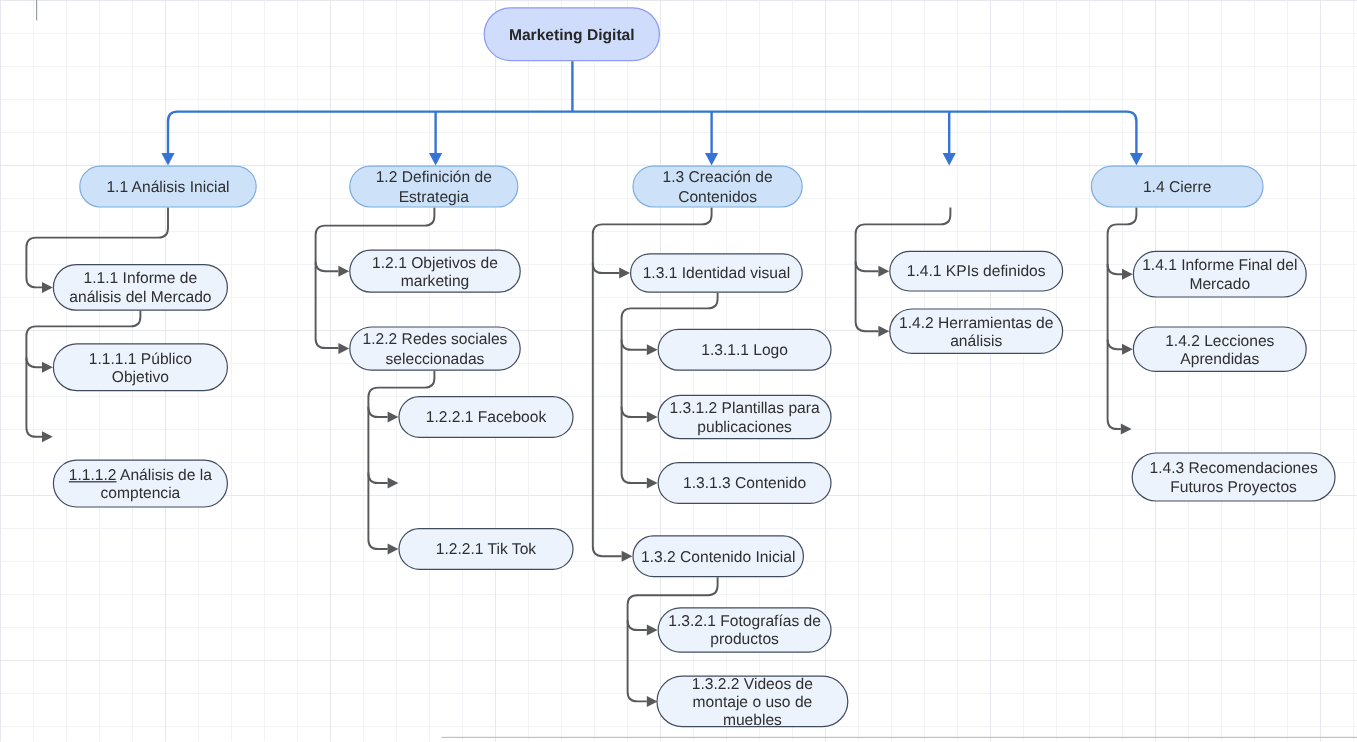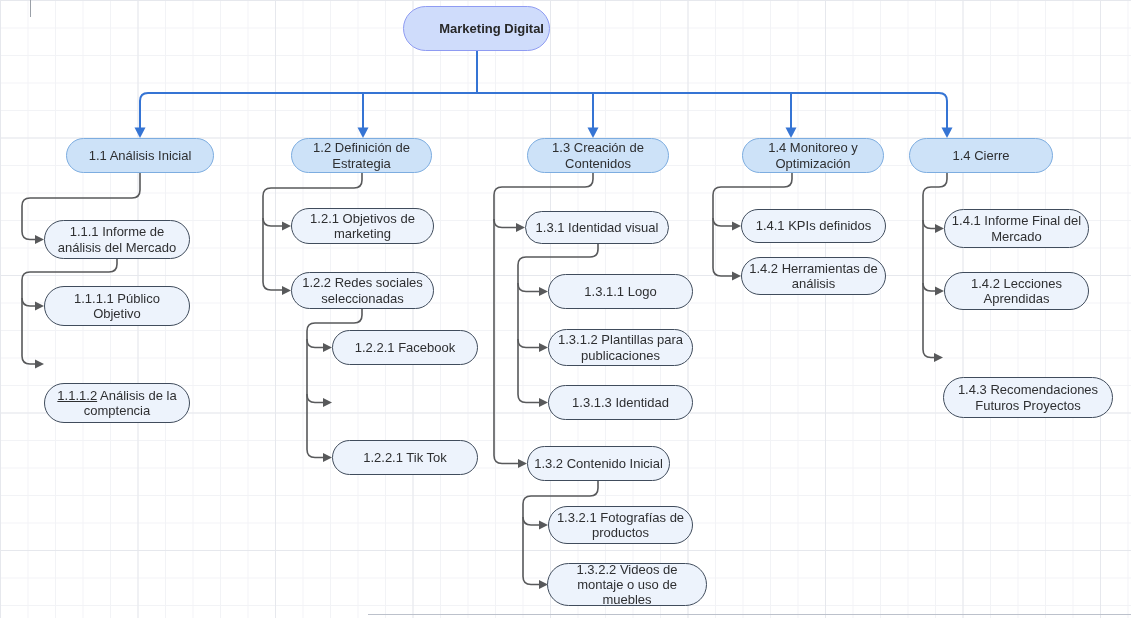--- a/index.html
+++ b/index.html
@@ -20,21 +20,21 @@
   .node{
     position:absolute;
     display:flex;align-items:center;justify-content:center;
     text-align:center;
     box-sizing:border-box;
     border-radius:999px;
     font-size:13px;line-height:1.18;color:#2e2f31;
     padding:2px 5px;
     cursor:default;
   }
-  .node.root{background:#cfdcfb;border:1.5px solid #8e9bf2;font-weight:bold;color:#272727;justify-content:flex-end;}
+  .node.root{background:#cfdcfb;border:1.5px solid #8e9bf2;font-weight:bold;color:#272727;}
   .node.phase{background:#cde2f8;border:1.5px solid #7dade0;}
   .node.task{background:#edf3fc;border:1.5px solid #404c5c;}
   .boundary{position:absolute;}
   .node u{text-decoration:underline;}
 </style>
 </head>
 <body>
 
 <div id="canvas">
   <svg id="edges" xmlns="http://www.w3.org/2000/svg" width="1131" height="618" viewBox="0 0 1131 618">
@@ -94,23 +94,20 @@
     </div>
     <div class="node phase" style="left: 66px; top: 138px; width: 148px; height: 35px;">
       <span>1.1 Análisis Inicial</span>
     </div>
     <div class="node phase" style="left: 291px; top: 138px; width: 141px; height: 35px;">
       <span>1.2 Definición de Estrategia</span>
     </div>
     <div class="node phase" style="left: 527px; top: 138px; width: 142px; height: 35px;">
       <span>1.3 Creación de Contenidos</span>
     </div>
-    <div class="node phase" style="left: 742px; top: 138px; width: 142px; height: 35px;">
-      <span>1.4 Monitoreo y Optimización</span>
-    </div>
     <div class="node phase" style="left: 909px; top: 138px; width: 144px; height: 35px;">
       <span>1.4 Cierre</span>
     </div>
     <div class="node task" style="left: 44px; top: 220px; width: 146px; height: 39px;">
       <span>1.1.1 Informe de análisis del Mercado</span>
     </div>
     <div class="node task" style="left: 44px; top: 286px; width: 146px; height: 40px;">
       <span>1.1.1.1 Público Objetivo</span>
     </div>
     <div class="node task" style="left: 44px; top: 344px; width: 146px; height: 40px; margin-top: 39px;">
@@ -131,21 +128,21 @@
     <div class="node task" style="left: 525px; top: 211px; width: 144px; height: 33px;">
       <span>1.3.1 Identidad visual</span>
     </div>
     <div class="node task" style="left: 548px; top: 274px; width: 145px; height: 35px;">
       <span>1.3.1.1 Logo</span>
     </div>
     <div class="node task" style="left: 548px; top: 329px; width: 145px; height: 37px;">
       <span>1.3.1.2 Plantillas para publicaciones</span>
     </div>
     <div class="node task" style="left: 548px; top: 385px; width: 145px; height: 35px;">
-      <span>1.3.1.3 Identidad</span>
+      <span>1.3.1.3 Contenido</span>
     </div>
     <div class="node task" style="left: 527px; top: 446px; width: 143px; height: 35px;">
       <span>1.3.2 Contenido Inicial</span>
     </div>
     <div class="node task" style="left: 548px; top: 506px; width: 145px; height: 38px;">
       <span>1.3.2.1 Fotografías de productos</span>
     </div>
     <div class="node task" style="left: 547px; top: 563px; width: 160px; height: 43px;">
       <span>1.3.2.2 Videos de montaje o uso de muebles</span>
     </div>

